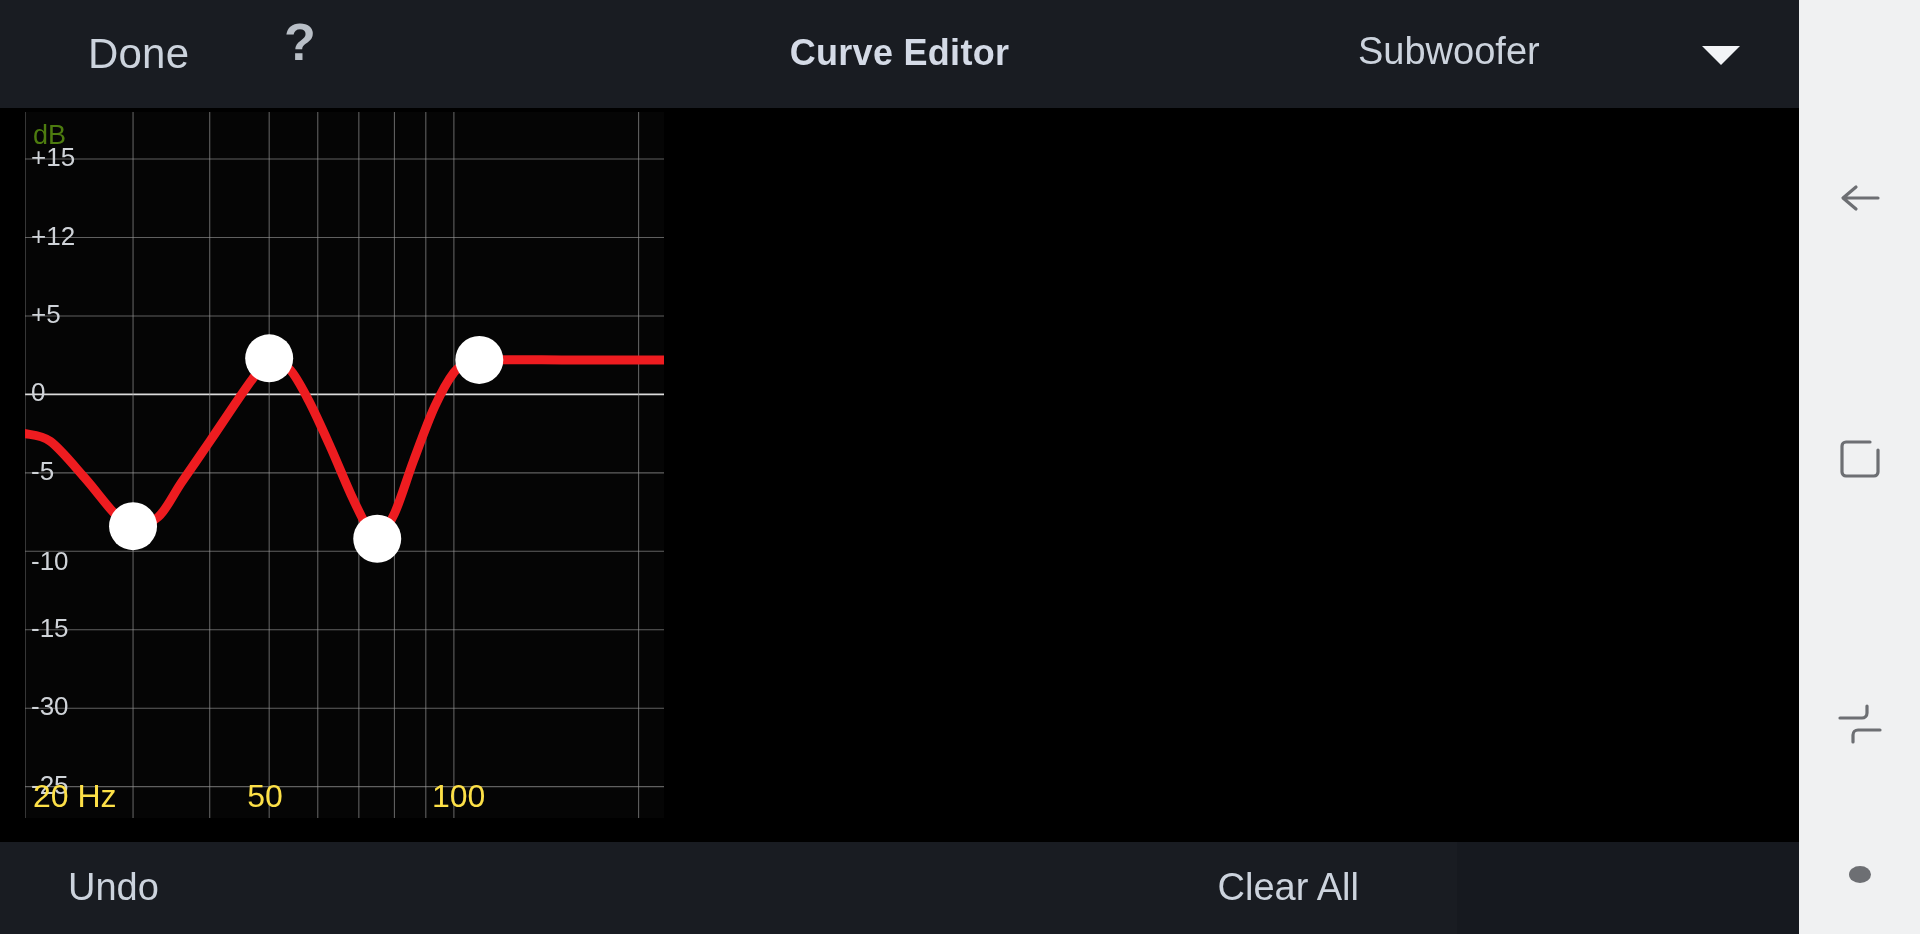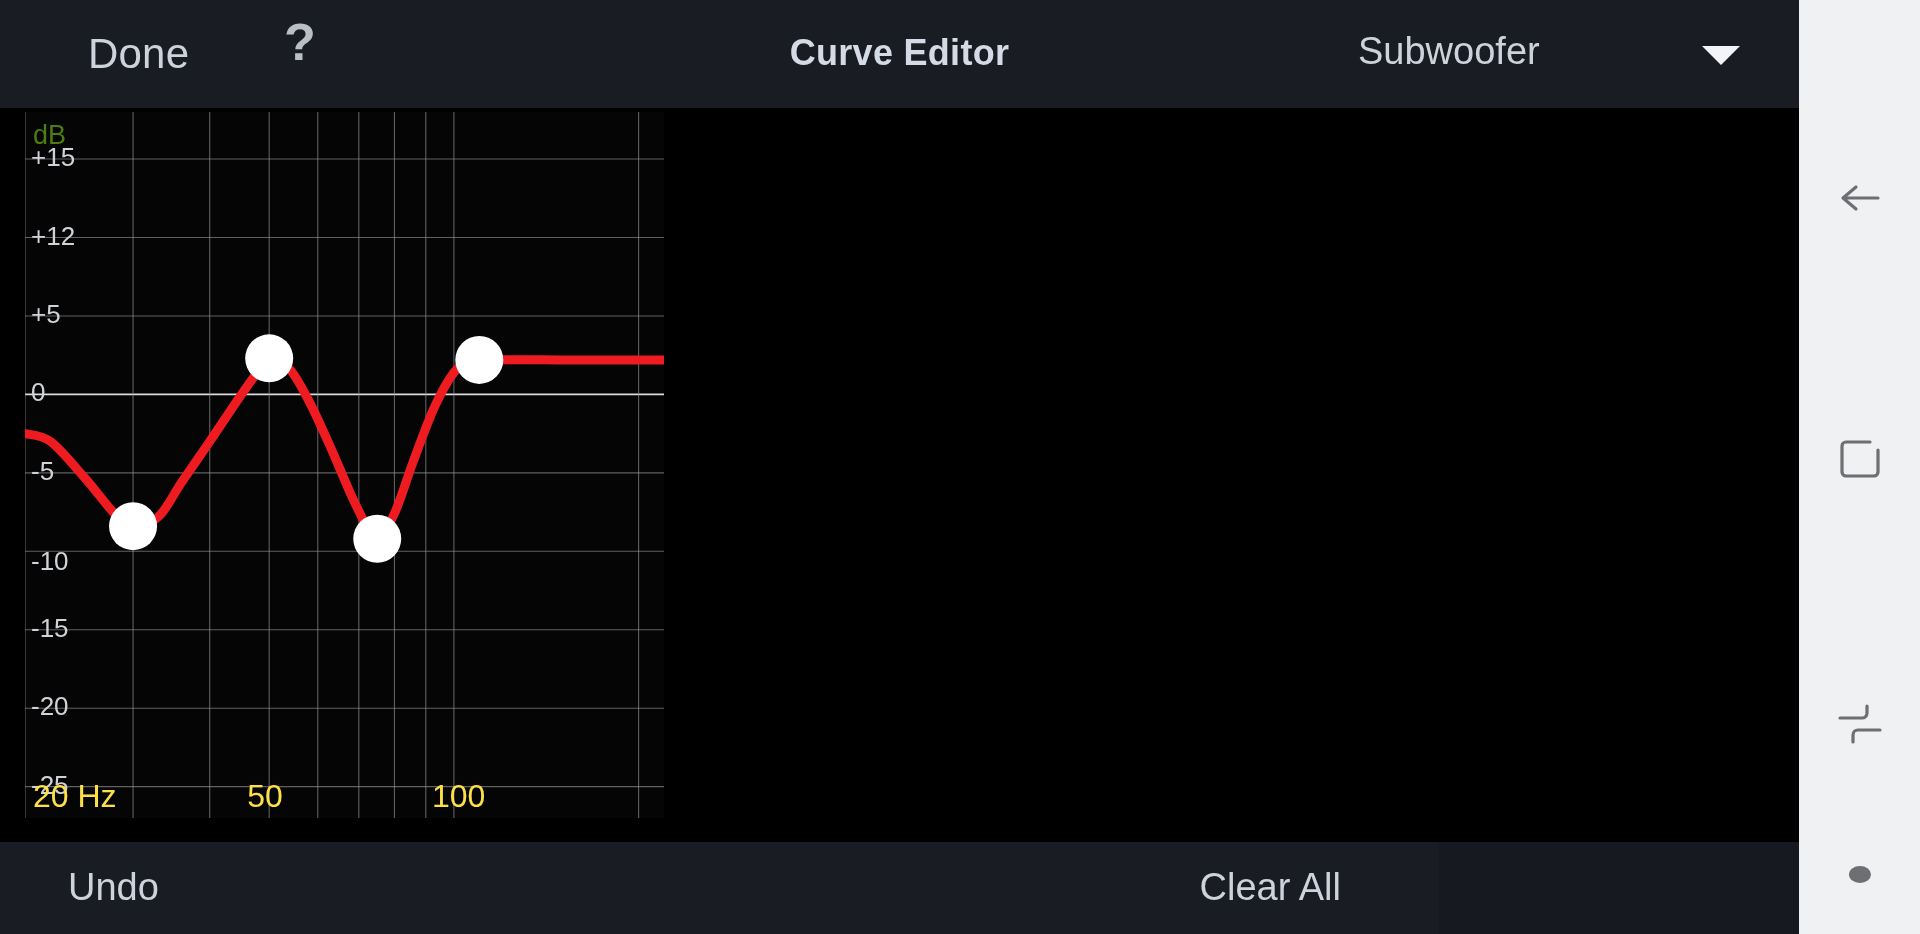--- a/index.html
+++ b/index.html
@@ -76,20 +76,21 @@
     white-space:nowrap;user-select:none;
   }
   #unit-label{
     position:absolute;left:8px;top:8px;
     font-size:27px;color:#4d7c0f;
   }
   
   #bottombar{
     position:absolute;left:0;top:842px;width:1439px;height:92px;
     background:#191c22;
+    padding-left:18px;
   }
   #undo-btn{
     position:absolute;left:68px;top:24px;
     font-size:38px;color:#ccd3dd;cursor:pointer;user-select:none;
   }
   #clear-btn{
     position:absolute;right:98px;top:24px;
     font-size:38px;color:#ccd3dd;cursor:pointer;user-select:none;
   }
   
@@ -157,21 +158,21 @@
         <circle cx="454.28757598286955" cy="247.88444444444448" r="24" fill="#ffffff"></circle>
       </svg>
     <div id="unit-label">dB</div>
   <div class="ylabel" style="left: 6px; top: 30.0667px;">+15</div>
       <div class="ylabel" style="left: 6px; top: 108.511px;">+12</div>
       <div class="ylabel" style="left: 6px; top: 186.956px;">+5</div>
       <div class="ylabel" style="left: 6px; top: 265.4px;">0</div>
       <div class="ylabel" style="left: 6px; top: 343.844px;">-5</div>
       <div class="ylabel" style="left: 6px; top: 422.289px; margin-top: 12px;">-10</div>
       <div class="ylabel" style="left: 6px; top: 500.733px;">-15</div>
-      <div class="ylabel" style="left: 6px; top: 579.178px;">-20</div>
+      <div class="ylabel" style="left: 6px; top: 579.178px;">-30</div>
       <div class="ylabel" style="left: 6px; top: 657.622px;">-25</div>
       <div class="xlabel" style="left: 8px; top: 666px;">20 Hz</div>
       <div class="xlabel" style="left: 222.177px; top: 666px;">50</div>
       <div class="xlabel" style="left: 406.889px; top: 666px;">100</div>
     </div>
 
   <div id="bottombar">
     <div id="undo-btn">Undo</div>
     <div id="clear-btn">Clear All</div>
   </div>

